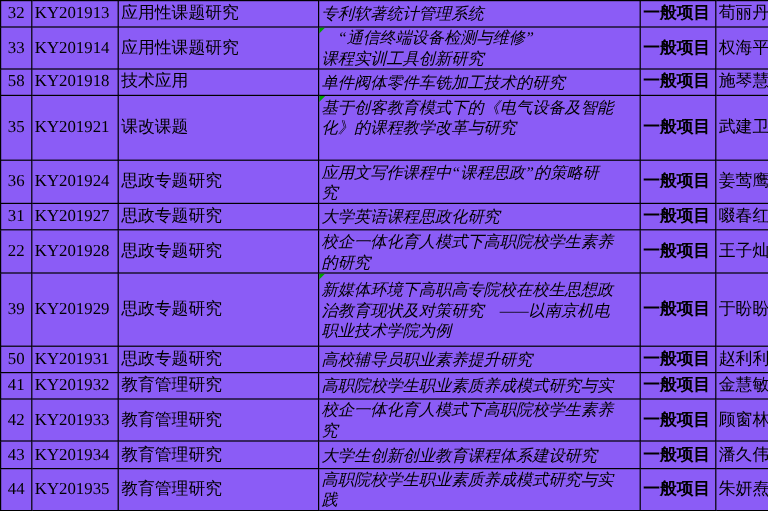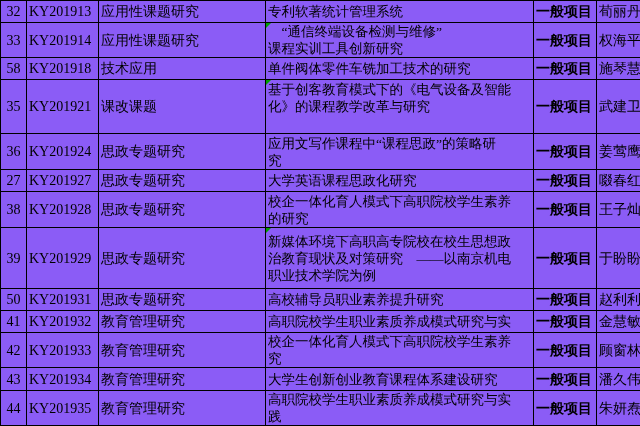--- a/index.html
+++ b/index.html
@@ -13,21 +13,21 @@
     border:1px solid #000;
     padding:0 2px;
     vertical-align:middle;
     overflow:hidden;
     position:relative;
     line-height:17px;
   }
   td.c-num{width:21px;text-align:center;padding:0;}
   td.c-id{width:67px;margin-left:20px;}
   td.c-cat{width:162px;padding-left:3px;}
-  td.c-title{width:263px;padding:0 1px;}
+  td.c-title{width:263px;padding:0 1px;font-style:italic;}
   td.c-title .t{white-space:pre-line;font-size:13.5px;display:block;}
   td.c-type{width:58px;padding:0 1px;font-weight:bold;}
   td.c-name{width:66px;}
   tr.partial td{border-bottom:0;height:4px;vertical-align:top;}
   .marker{
     position:absolute;top:0;left:0;width:0;height:0;
     border-top:5px solid #00a000;border-right:5px solid transparent;
   }
 </style>
 </head>
@@ -86,31 +86,31 @@
     <td class="c-id"><span class="t">KY201924</span></td>
     <td class="c-cat"><span class="t">思政专题研究</span></td>
     <td class="c-title">
             <span class="t">应用文写作课程中“课程思政”的策略研
 究</span>
           </td>
     <td class="c-type"><span class="t">一般项目</span></td>
     <td class="c-name"><span class="t">姜莺鹰</span></td>
   </tr>
         <tr style="height: 22px;">
-    <td class="c-num"><span class="t">27</span></td>
+    <td class="c-num"><span class="t">31</span></td>
     <td class="c-id"><span class="t">KY201927</span></td>
     <td class="c-cat"><span class="t">思政专题研究</span></td>
     <td class="c-title">
             <span class="t">大学英语课程思政化研究</span>
           </td>
     <td class="c-type"><span class="t">一般项目</span></td>
     <td class="c-name"><span class="t">啜春红</span></td>
   </tr>
         <tr style="height: 36px;">
-    <td class="c-num"><span class="t">38</span></td>
+    <td class="c-num"><span class="t">22</span></td>
     <td class="c-id"><span class="t">KY201928</span></td>
     <td class="c-cat"><span class="t">思政专题研究</span></td>
     <td class="c-title">
             <span class="t">校企一体化育人模式下高职院校学生素养
 的研究</span>
           </td>
     <td class="c-type"><span class="t">一般项目</span></td>
     <td class="c-name"><span class="t">王子灿</span></td>
   </tr>
         <tr style="height: 61px;">

